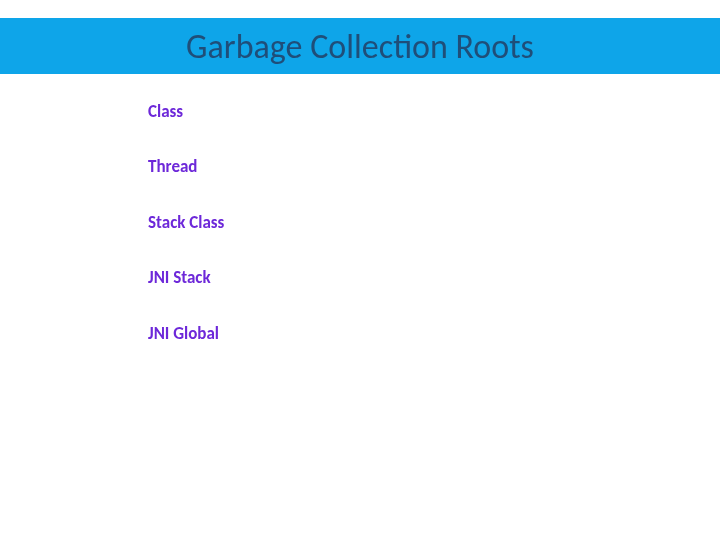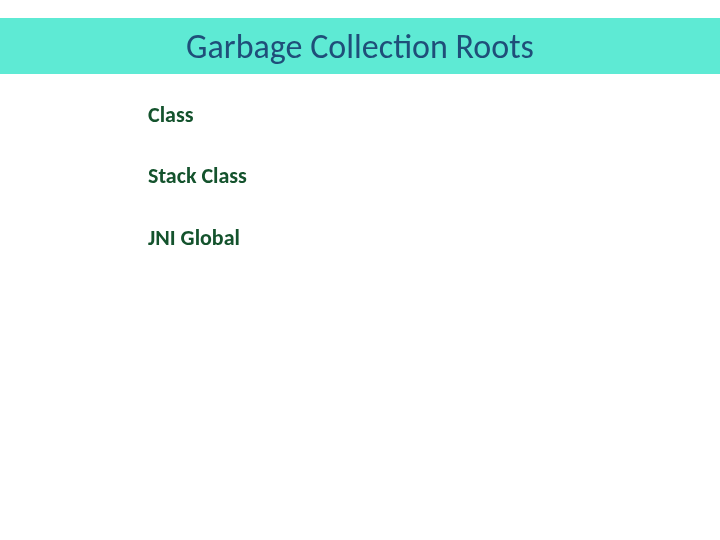--- a/index.html
+++ b/index.html
@@ -8,48 +8,50 @@
       box-sizing: border-box;
     }
     body {
       width: 720px;
       height: 540px;
       background: #ffffff;
       font-family: Calibri, 'Segoe UI', Arial, sans-serif;
       overflow: hidden;
     }
     .title-bar {
-      background: #5eead4;
+      background: #0ea5e9;
       margin-top: 18px;
       height: 56px;
       display: flex;
       align-items: center;
       justify-content: center;
     }
     .title-text {
       color: #1f4e79;
       font-size: 34px;
       font-weight: 400;
     }
     .content {
       padding-left: 148px;
       padding-top: 28px;
     }
     .list-item {
-      color: #14532d;
-      font-size: 22px;
+      color: #6d28d9;
+      font-size: 17px;
       font-weight: 600;
       margin-bottom: 35px;
       line-height: 1.2;
     }
   </style>
 </head>
 <body>
 
 <div class="title-bar">
   <div class="title-text">Garbage Collection Roots</div>
 </div>
 
 <div class="content">
   <div class="list-item">Class</div>
+  <div class="list-item">Thread</div>
   <div class="list-item">Stack Class</div>
+  <div class="list-item">JNI Stack</div>
   <div class="list-item">JNI Global</div>
 </div>
 
 </body></html>

